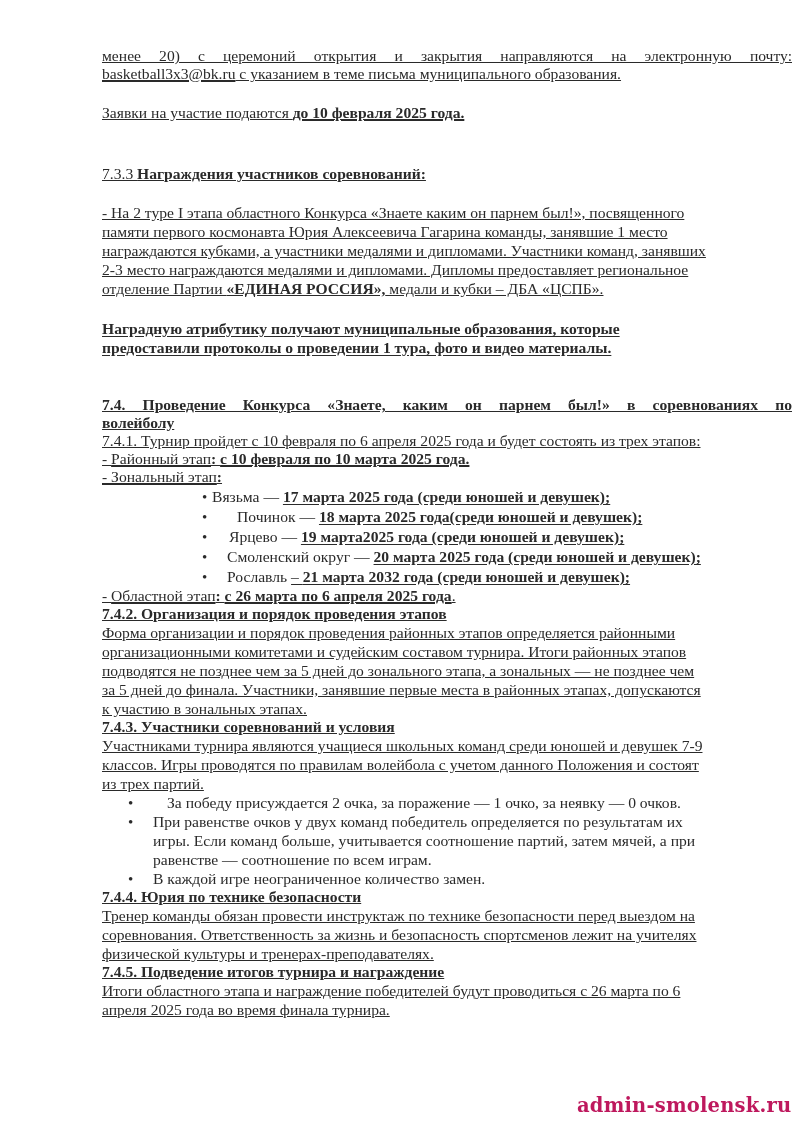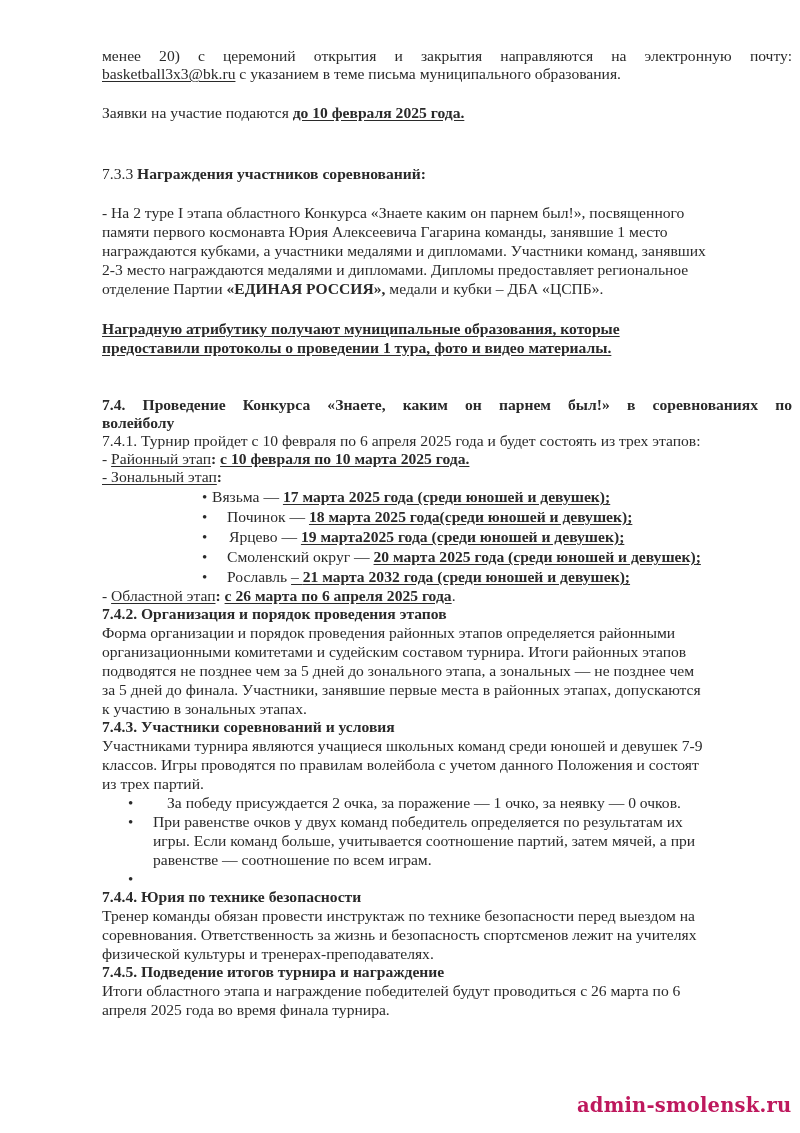--- a/index.html
+++ b/index.html
@@ -1,20 +1,20 @@
 <!DOCTYPE html>
 <html><head>
 <meta charset="utf-8">
 <style>
   html, body { margin: 0; padding: 0; }
   body {
     width: 800px; height: 1133px; background: #ffffff; position: relative; overflow: hidden;
     font-family: "Liberation Serif", serif; color: #2a2a2a;
   }
-  .ln { position: absolute; left: 102px; font-size: 15.6px; line-height: 18px; white-space: nowrap; }
+  .ln { position: absolute; left: 102px; font-size: 15.6px; line-height: 18px; white-space: nowrap; text-decoration: underline; }
   .b { font-weight: bold; }
   .u { text-decoration: underline; text-underline-offset: 2px; }
   .j { width: 690px; text-align: justify; text-align-last: justify; }
   .bul { position: absolute; font-size: 15.6px; line-height: 18px; white-space: nowrap; }
   .dot { position: absolute; font-size: 15px; }
   .wm { position: absolute; left: 577px; top: 1094px; font-family: "DejaVu Serif", serif; font-weight: bold;
         font-size: 19.5px; color: #be185d; letter-spacing: 0.2px; }
   a.mail { color: #2a2a2a; }
 </style>
 </head>
@@ -52,21 +52,21 @@
   <span class="u">- Зональный этап</span><span class="b">:</span>
 </div>
 
 <div>
   <div class="bul" style="left:202px; top:488px">
     <span class="dot" style="left:0">•</span>
     <span style="margin-left:10px">Вязьма — </span><span class="b u">17 марта 2025 года (среди юношей и девушек);</span>
   </div>
   <div class="bul" style="left:202px; top:508px">
     <span class="dot" style="left:0">•</span>
-    <span style="margin-left:25px">Починок — </span><span class="b u">18 марта 2025 года(среди юношей и девушек);</span>
+    <span style="margin-left:35px">Починок — </span><span class="b u">18 марта 2025 года(среди юношей и девушек);</span>
   </div>
   <div class="bul" style="left:202px; top:528px">
     <span class="dot" style="left:0">•</span>
     <span style="margin-left:27px">Ярцево — </span><span class="b u">19 марта2025 года (среди юношей и девушек);</span>
   </div>
   <div class="bul" style="left:202px; top:548px">
     <span class="dot" style="left:0">•</span>
     <span style="margin-left:25px">Смоленский округ — </span><span class="b u">20 марта 2025 года (среди юношей и девушек);</span>
   </div>
   <div class="bul" style="left:202px; top:568px">
@@ -96,20 +96,21 @@
   <span style="margin-left:39px">За победу присуждается 2 очка, за поражение — 1 очко, за неявку — 0 очков.</span>
 </div>
 <div class="bul" style="left:128px; top:813px">
   <span class="dot" style="left:0">•</span>
   <span style="margin-left:25px">При равенстве очков у двух команд победитель определяется по результатам их</span>
 </div>
 <div class="bul" style="left:153px; top:832px">игры. Если команд больше, учитывается соотношение партий, затем мячей, а при</div>
 <div class="bul" style="left:153px; top:851px">равенстве — соотношение по всем играм.</div>
 <div class="bul" style="left:128px; top:870px">
   <span class="dot" style="left:0">•</span>
+  <span style="margin-left:25px">В каждой игре неограниченное количество замен.</span>
 </div>
 
 <div class="ln b" style="top:888px">7.4.4. Юрия по технике безопасности</div>
 <div class="ln" style="top:907px">Тренер команды обязан провести инструктаж по технике безопасности перед выездом на</div>
 <div class="ln" style="top:926px">соревнования. Ответственность за жизнь и безопасность спортсменов лежит на учителях</div>
 <div class="ln" style="top:945px">физической культуры и тренерах-преподавателях.</div>
 
 <div class="ln b" style="top:963px">7.4.5. Подведение итогов турнира и награждение</div>
 <div class="ln" style="top:982px">Итоги областного этапа и награждение победителей будут проводиться с 26 марта по 6</div>
 <div class="ln" style="top:1001px">апреля 2025 года во время финала турнира.</div>

